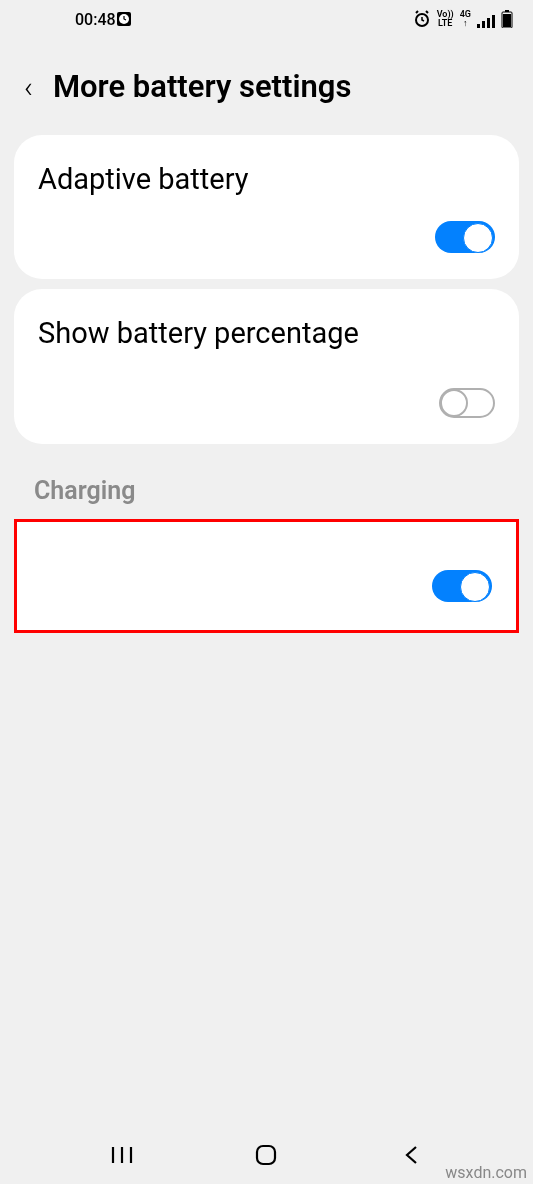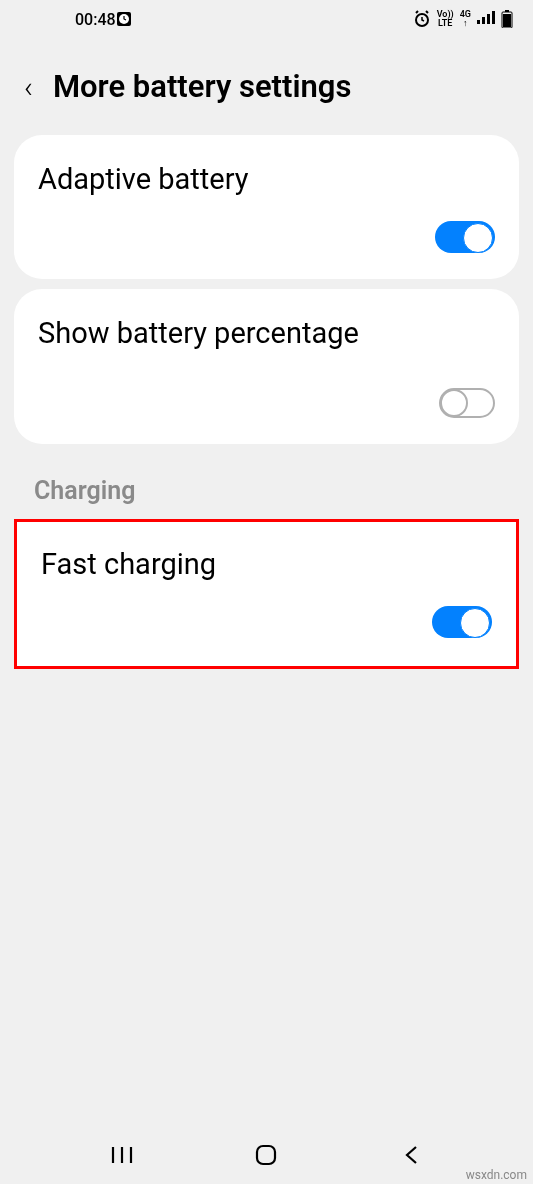--- a/index.html
+++ b/index.html
@@ -26,21 +26,21 @@
       color: #000;
     }
     .status-left {
       display: flex;
       align-items: center;
       gap: 0;
       margin-left: 55px;
     }
     .status-right {
       display: flex;
-      align-items: flex-start;
+      align-items: flex-end;
       gap: 6px;
     }
     .status-icon {
       display: inline-flex;
       align-items: center;
     }
     .header {
       display: flex;
       align-items: center;
       padding: 30px 24px 20px 24px;
@@ -144,21 +144,21 @@
     .nav-btn {
       width: 80px;
       display: flex;
       justify-content: center;
       align-items: center;
     }
     .watermark {
       position: absolute;
       bottom: 2px;
       right: 6px;
-      font-size: 12px;
+      font-size: 16px;
       color: #888;
     }
     #card-show-percentage .toggle-row {
       margin-top: 36px;
     }
   </style>
 </head>
 <body>
 
 <div class="status-bar">
@@ -219,21 +219,20 @@
 <div class="card" id="card-show-percentage">
   <div class="setting-title">Show battery percentage</div>
   <div class="toggle-row">
     <div class="toggle toggle-off"></div>
   </div>
 </div>
 
 <div class="section-label">Charging</div>
 
 <div class="highlight-card">
-  <div class="setting-title">Fast charging</div>
   <div class="toggle-row">
     <div class="toggle toggle-on"></div>
   </div>
 </div>
 
 <div class="nav-bar">
   <div class="nav-btn">
     <svg width="22" height="20" viewBox="0 0 22 20">
         <line x1="2" y1="2" x2="2" y2="18" stroke="#000" stroke-width="2.2"></line>
         <line x1="11" y1="2" x2="11" y2="18" stroke="#000" stroke-width="2.2"></line>

